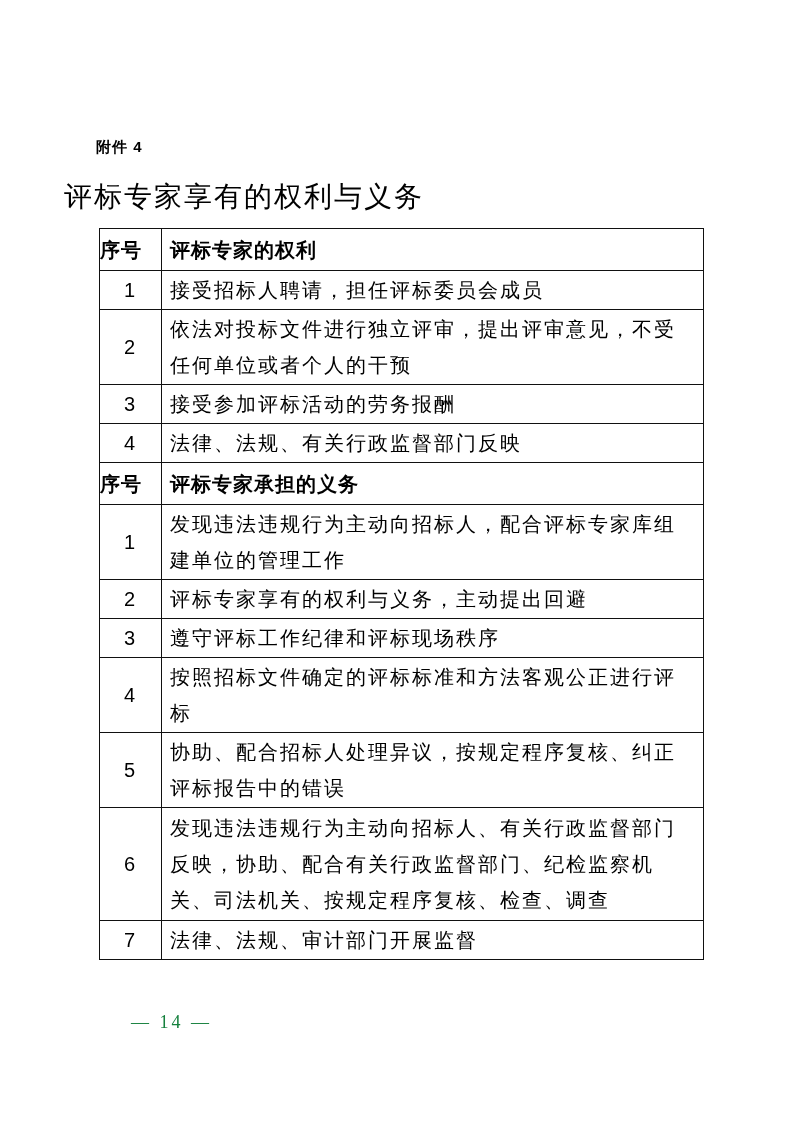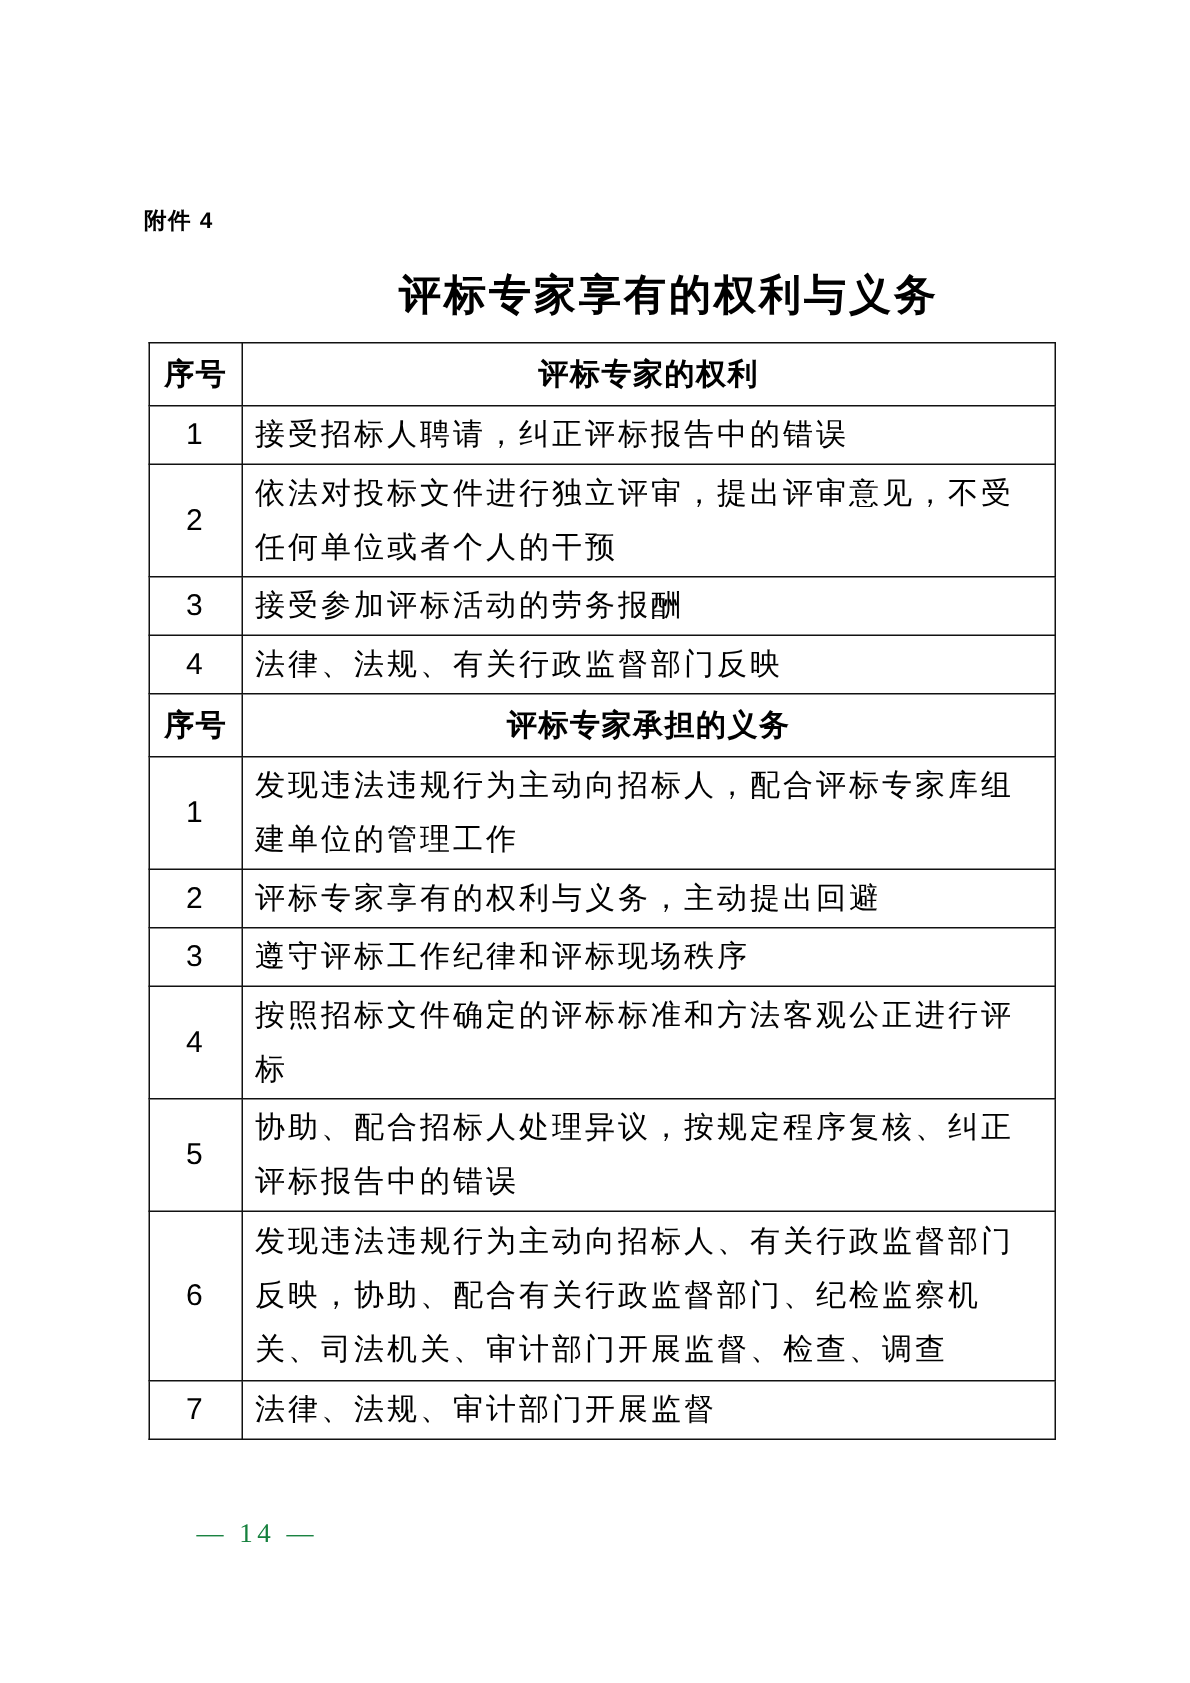--- a/index.html
+++ b/index.html
@@ -18,24 +18,23 @@
     left: 96px;
     font-size: 15px;
     font-weight: bold;
     letter-spacing: 1px;
   }
   .doc-title {
     position: absolute;
     top: 178px;
     left: 0;
     width: 100%;
-    padding-left: 99px;
-    text-align: center;
+    padding-left: 64px;
     font-size: 28px;
-    font-weight: bold;
+    font-weight: normal;
     letter-spacing: 2px;
   }
   table.main-table {
     position: absolute;
     top: 228px;
     left: 99px;
     width: 605px;
     border-collapse: collapse;
     table-layout: fixed;
   }
@@ -51,21 +50,21 @@
     width: 62px;
     text-align: center;
     letter-spacing: 0;
   }
   td.content-col {
     padding: 1px 8px;
   }
   tr.r-head td {
     height: 42px;
     font-weight: bold;
-    text-align: center;
+    text-align: left;
     letter-spacing: 1px;
     margin-top: 48px;
   }
   tr.r-1line td { height: 38px; }
   tr.r-2line td { height: 75px; }
   tr.r-3line td { height: 113px; }
   .page-number {
     position: absolute;
     top: 1012px;
     left: 131px;
@@ -84,21 +83,21 @@
 
 <table class="main-table">
   <tbody>
 
     <tr class="r-head">
       <td class="num-col">序号</td>
       <td class="content-col">评标专家的权利</td>
     </tr>
     <tr class="r-1line">
       <td class="num-col">1</td>
-      <td class="content-col">接受招标人聘请，纠正评标报告中的错误</td>
+      <td class="content-col">接受招标人聘请，担任评标委员会成员</td>
     </tr>
     <tr class="r-2line">
       <td class="num-col">2</td>
       <td class="content-col">依法对投标文件进行独立评审，提出评审意见，不受任何单位或者个人的干预</td>
     </tr>
     <tr class="r-1line">
       <td class="num-col">3</td>
       <td class="content-col">接受参加评标活动的劳务报酬</td>
     </tr>
     <tr class="r-1line">
@@ -125,21 +124,21 @@
     <tr class="r-1line">
       <td class="num-col">4</td>
       <td class="content-col">按照招标文件确定的评标标准和方法客观公正进行评标</td>
     </tr>
     <tr class="r-2line">
       <td class="num-col">5</td>
       <td class="content-col">协助、配合招标人处理异议，按规定程序复核、纠正评标报告中的错误</td>
     </tr>
     <tr class="r-3line">
       <td class="num-col">6</td>
-      <td class="content-col">发现违法违规行为主动向招标人、有关行政监督部门反映，协助、配合有关行政监督部门、纪检监察机关、司法机关、审计部门开展监督、检查、调查</td>
+      <td class="content-col">发现违法违规行为主动向招标人、有关行政监督部门反映，协助、配合有关行政监督部门、纪检监察机关、司法机关、按规定程序复核、检查、调查</td>
     </tr>
     <tr class="r-1line">
       <td class="num-col">7</td>
       <td class="content-col">法律、法规、审计部门开展监督</td>
     </tr>
   </tbody>
 </table>
 
 <div class="page-number">— 14 —</div>
 

